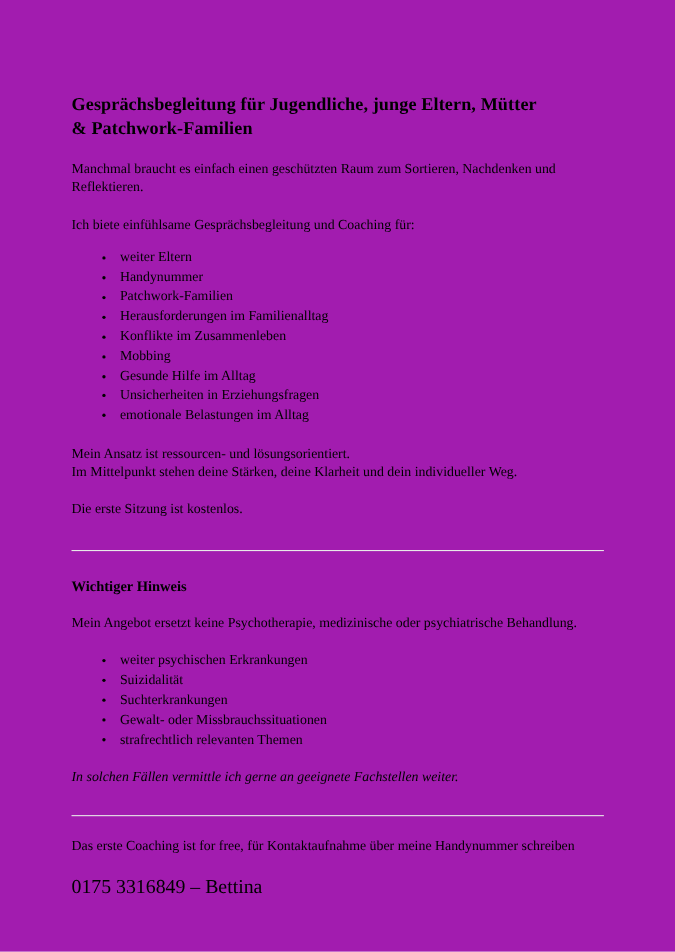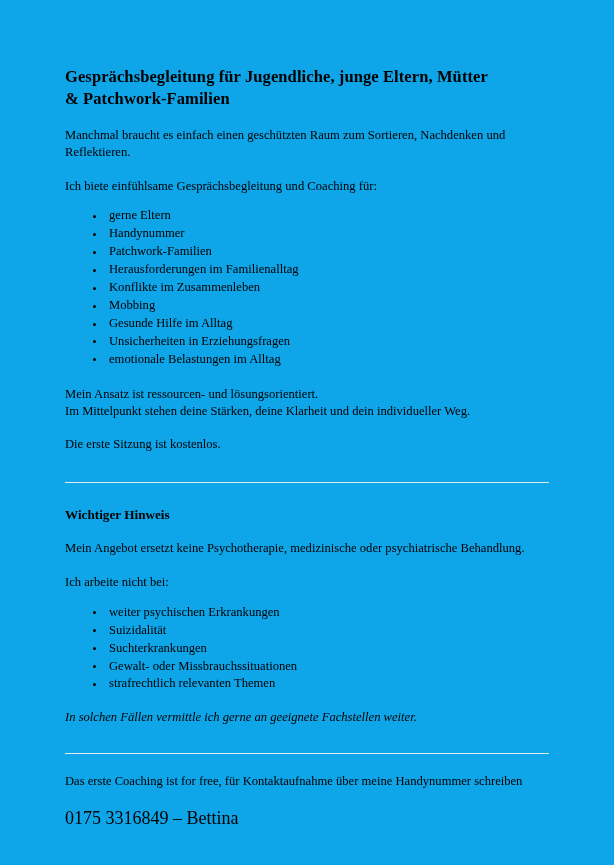--- a/index.html
+++ b/index.html
@@ -12,23 +12,23 @@
     height: 865px;
     overflow: hidden;
     font-family: "Liberation Serif", "DejaVu Serif", serif;
     color: #000000;
     -webkit-font-smoothing: antialiased;
   }
   .page {
     position: relative;
     width: 614px;
     height: 865px;
-    background: #0ea5e9;
+    background: #a21caf;
     box-sizing: border-box;
-    padding: 66px 66px 0 65px;
+    padding: 84px 66px 0 65px;
   }
   .doc-title {
     font-size: 16.5px;
     font-weight: bold;
     line-height: 1.34;
     letter-spacing: 0.1px;
     margin: 0 0 17px 0;
     max-width: 430px;
   }
   p.body-text {
@@ -110,21 +110,21 @@
 
 <div class="page">
 
   <h1 class="doc-title">Gesprächsbegleitung für Jugendliche, junge Eltern, Mütter &amp; Patchwork-Familien</h1>
 
   <p class="body-text">Manchmal braucht es einfach einen geschützten Raum zum Sortieren, Nachdenken und Reflektieren.</p>
 
   <p class="body-text lead-in">Ich biete einfühlsame Gesprächsbegleitung und Coaching für:</p>
 
   <ul class="bullets">
-    <li>gerne Eltern</li>
+    <li>weiter Eltern</li>
     <li>Handynummer</li>
     <li>Patchwork-Familien</li>
     <li>Herausforderungen im Familienalltag</li>
     <li>Konflikte im Zusammenleben</li>
     <li>Mobbing</li>
     <li>Gesunde Hilfe im Alltag</li>
     <li>Unsicherheiten in Erziehungsfragen</li>
     <li>emotionale Belastungen im Alltag</li>
   </ul>
 
@@ -138,21 +138,20 @@
   </div>
 
   <div class="spacer-before-hr-1"></div>
   <hr class="divider">
   <div class="spacer-after-hr-1"></div>
 
   <h2 class="section-heading">Wichtiger Hinweis</h2>
 
   <p class="body-text">Mein Angebot ersetzt keine Psychotherapie, medizinische oder psychiatrische Behandlung.</p>
 
-  <p class="body-text lead-in">Ich arbeite nicht bei:</p>
 
   <ul class="bullets second">
     <li>weiter psychischen Erkrankungen</li>
     <li>Suizidalität</li>
     <li>Suchterkrankungen</li>
     <li>Gewalt- oder Missbrauchssituationen</li>
     <li>strafrechtlich relevanten Themen</li>
   </ul>
 
   <p class="body-text tight">In solchen Fällen vermittle ich gerne an geeignete Fachstellen weiter.</p>

